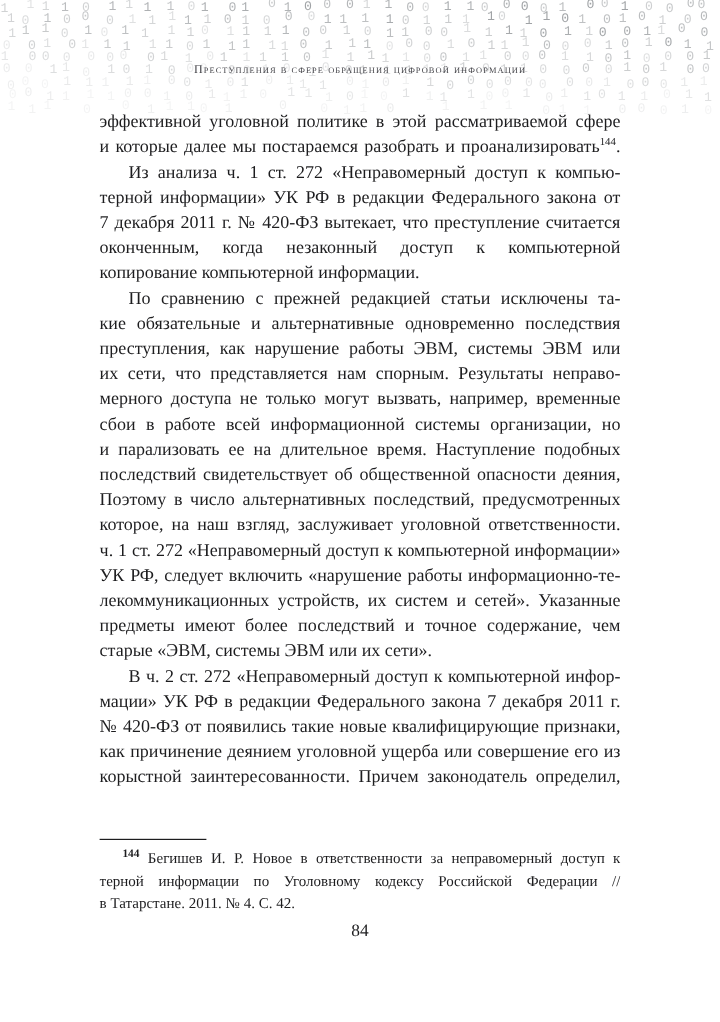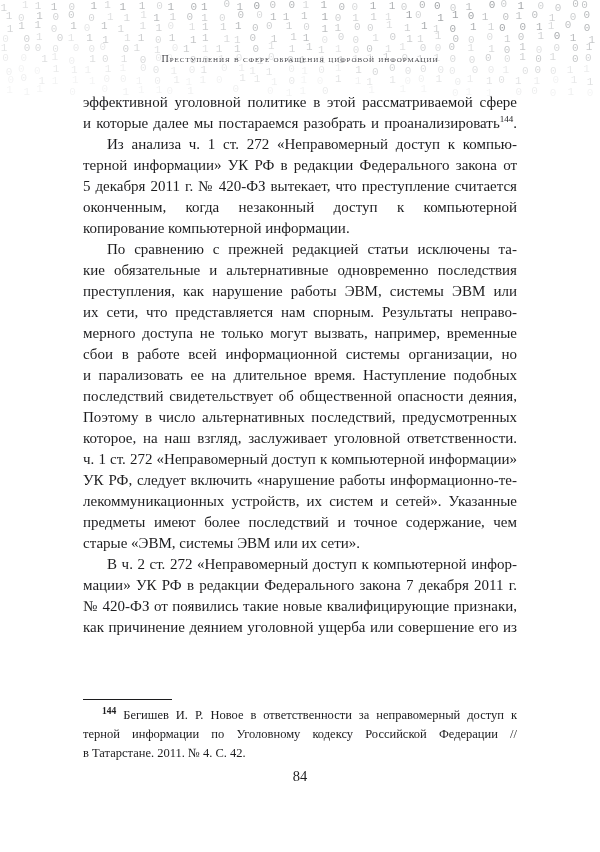--- a/index.html
+++ b/index.html
@@ -412,21 +412,21 @@
       <span class="wm-digit" style="left: 549.7px; top: 87.5px; opacity: 0.06;">0</span>
       <span class="wm-digit" style="left: 567.6px; top: 87.3px; opacity: 0.08;">1</span>
       <span class="wm-digit" style="left: 586.8px; top: 87.7px; opacity: 0.05;">0</span>
     </div>
   <div class="running-header" style="color: rgb(69, 69, 74);">Преступления в сфере обращения цифровой информации</div>
   <div class="body-text">
       <div class="bline">эффективной уголовной политике в этой рассматриваемой сфере</div>
       <div class="bline">и которые далее мы постараемся разобрать и проанализировать<sup class="fn-ref">144</sup>.</div>
       <div class="bline indent">Из анализа ч. 1 ст. 272 «Неправомерный доступ к компью-</div>
       <div class="bline">терной информации» УК РФ в редакции Федерального закона от</div>
-      <div class="bline">5 декабря 2011 г. № 420-ФЗ вытекает, что преступление считается</div>
+      <div class="bline">7 декабря 2011 г. № 420-ФЗ вытекает, что преступление считается</div>
       <div class="bline">оконченным, когда незаконный доступ к компьютерной информации</div>
       <div class="bline last">копирование компьютерной информации.</div>
       <div class="bline indent">По сравнению с прежней редакцией статьи исключены та-</div>
       <div class="bline">кие обязательные и альтернативные одновременно последствия</div>
       <div class="bline">преступления, как нарушение работы ЭВМ, системы ЭВМ или</div>
       <div class="bline">их сети, что представляется нам спорным. Результаты неправо-</div>
       <div class="bline">мерного доступа не только могут вызвать, например, временные</div>
       <div class="bline">сбои в работе всей информационной системы организации, но</div>
       <div class="bline">и парализовать ее на длительное время. Наступление подобных</div>
       <div class="bline">последствий свидетельствует об общественной опасности деяния,</div>
@@ -434,20 +434,21 @@
       <div class="bline">которое, на наш взгляд, заслуживает уголовной ответственности.</div>
       <div class="bline">ч. 1 ст. 272 «Неправомерный доступ к компьютерной информации»</div>
       <div class="bline">УК РФ, следует включить «нарушение работы информационно-те-</div>
       <div class="bline">лекоммуникационных устройств, их систем и сетей». Указанные</div>
       <div class="bline">предметы имеют более последствий и точное содержание, чем</div>
       <div class="bline last">старые «ЭВМ, системы ЭВМ или их сети».</div>
       <div class="bline indent">В ч. 2 ст. 272 «Неправомерный доступ к компьютерной инфор-</div>
       <div class="bline">мации» УК РФ в редакции Федерального закона 7 декабря 2011 г.</div>
       <div class="bline">№ 420-ФЗ от появились такие новые квалифицирующие признаки,</div>
       <div class="bline">как причинение деянием уголовной ущерба или совершение его из</div>
+      <div class="bline">корыстной заинтересованности. Причем законодатель определил,</div>
     </div>
   <div class="footnote-sep"></div>
   <div class="footnote">
       <div class="fline indent"><sup class="fn-marker">144</sup> Бегишев И. Р. Новое в ответственности за неправомерный доступ к компью-</div>
       <div class="fline">терной информации по Уголовному кодексу Российской Федерации // Правосудие</div>
       <div class="fline last">в Татарстане. 2011. № 4. С. 42.</div>
     </div>
   <div class="page-number">84</div>
 </div>
 

